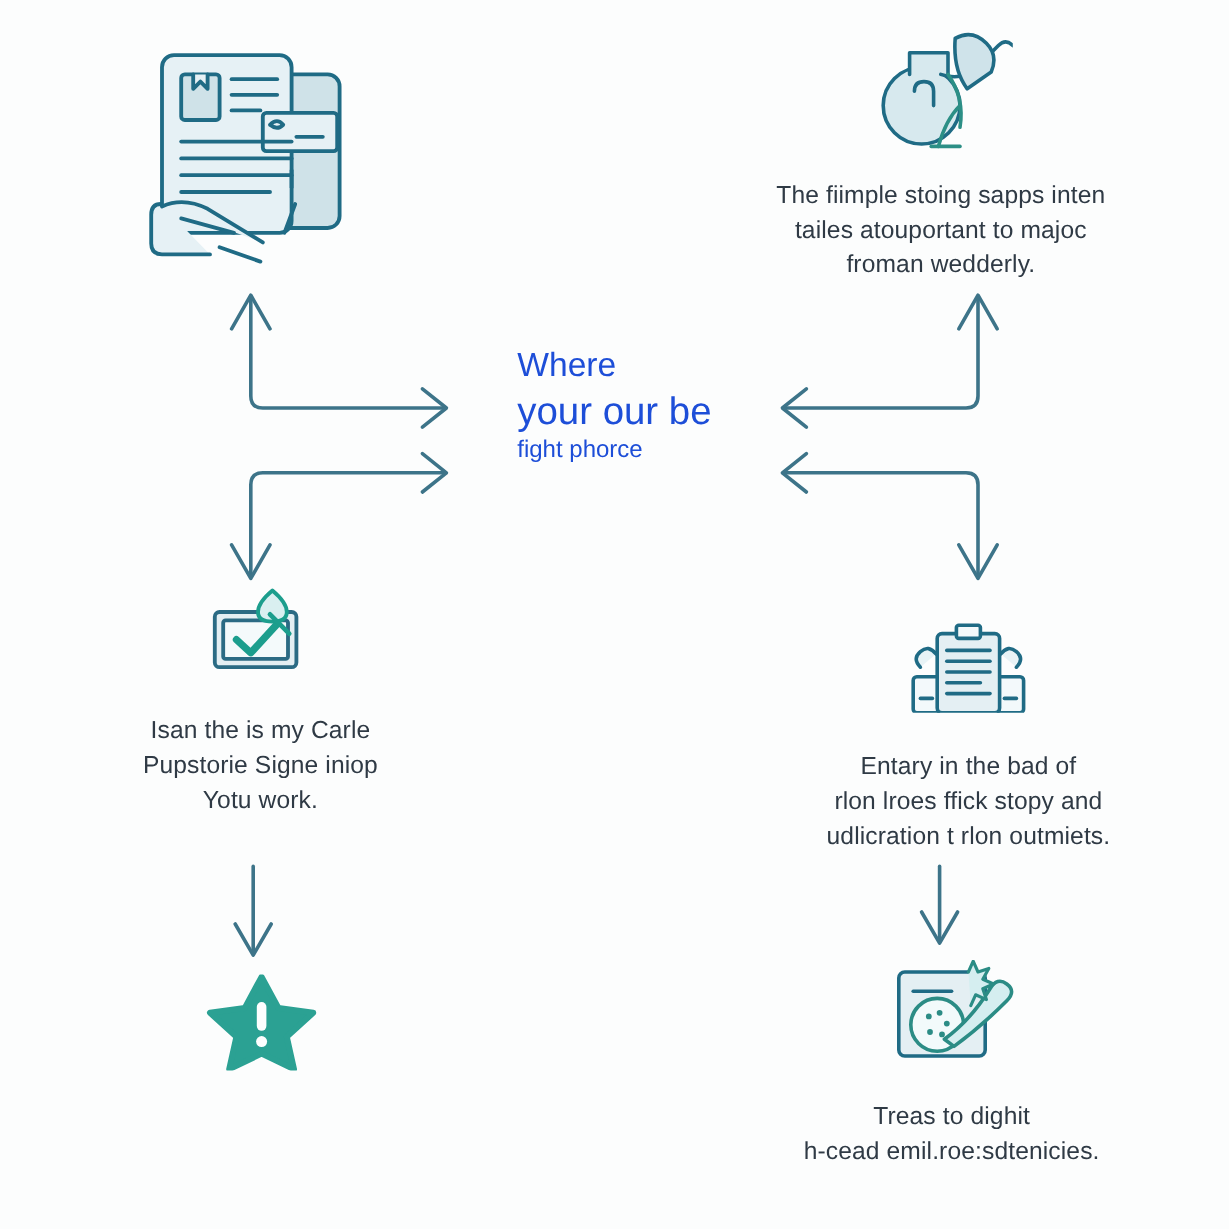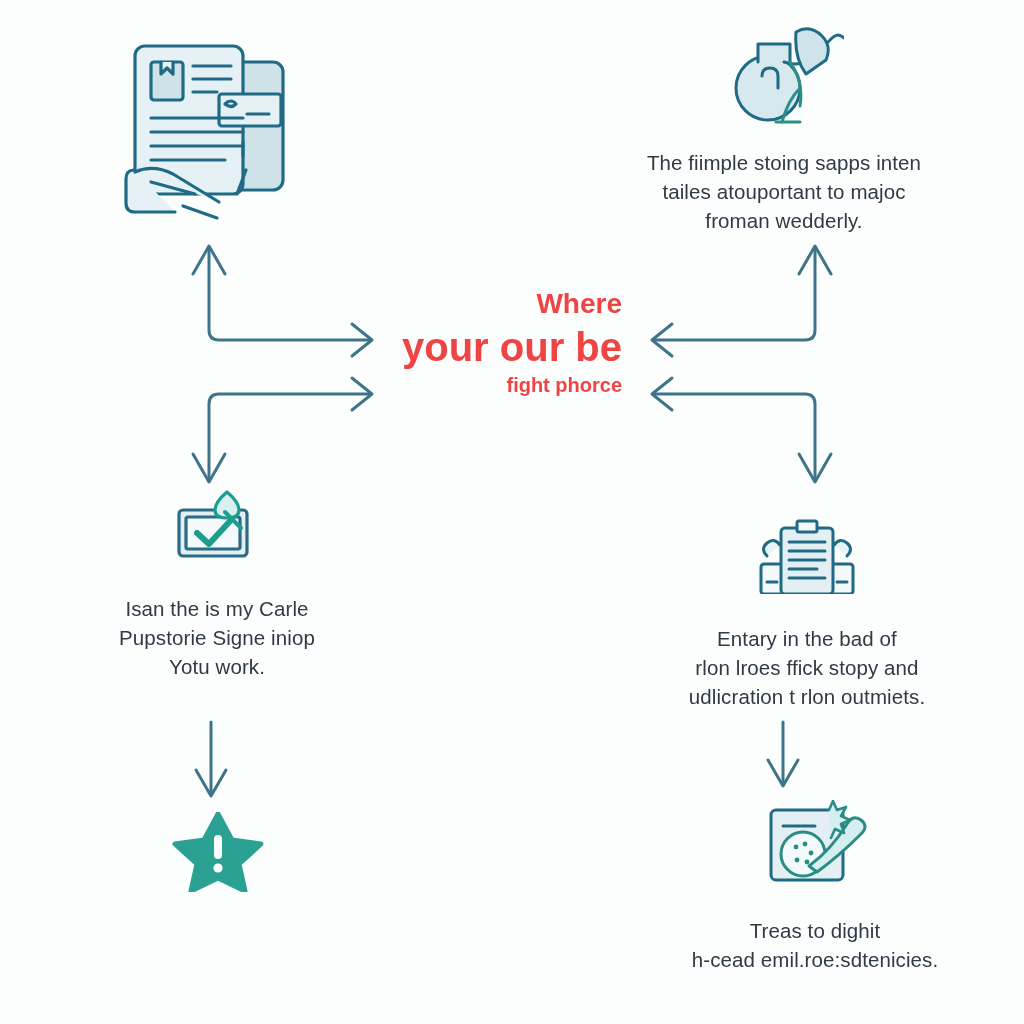--- a/index.html
+++ b/index.html
@@ -59,27 +59,27 @@
   }
   #node-flask .node-text { margin-top: 18px; }
 
   
   #node-center {
     left: 372px;
     top: 286px;
     width: 280px;
   }
   .center-text {
-    text-align: right;
-    color: #ef4444;
-    font-weight: bold;
+    text-align: left;
+    color: #1d4ed8;
+    font-weight: normal;
     line-height: 1.28;
   }
   .center-line-1 { font-size: 28px; }
-  .center-line-2 { font-size: 40px; }
+  .center-line-2 { font-size: 32px; }
   .center-line-3 { font-size: 20px; }
 
   
   #node-approved {
     left: 86px;
     top: 488px;
     width: 262px;
   }
   #node-approved .node-text { margin-top: 30px; }
 
@@ -94,21 +94,21 @@
   
   #node-alert {
     left: 88px;
     top: 812px;
     width: 260px;
   }
   #node-alert .node-text { margin-top: 32px; }
 
   
   #node-result {
-    left: 660px;
+    left: 638px;
     top: 800px;
     width: 310px;
   }
   #node-result .node-text { margin-top: 32px; }
 </style>
 </head>
 <body>
 
 <div id="diagram">
 

